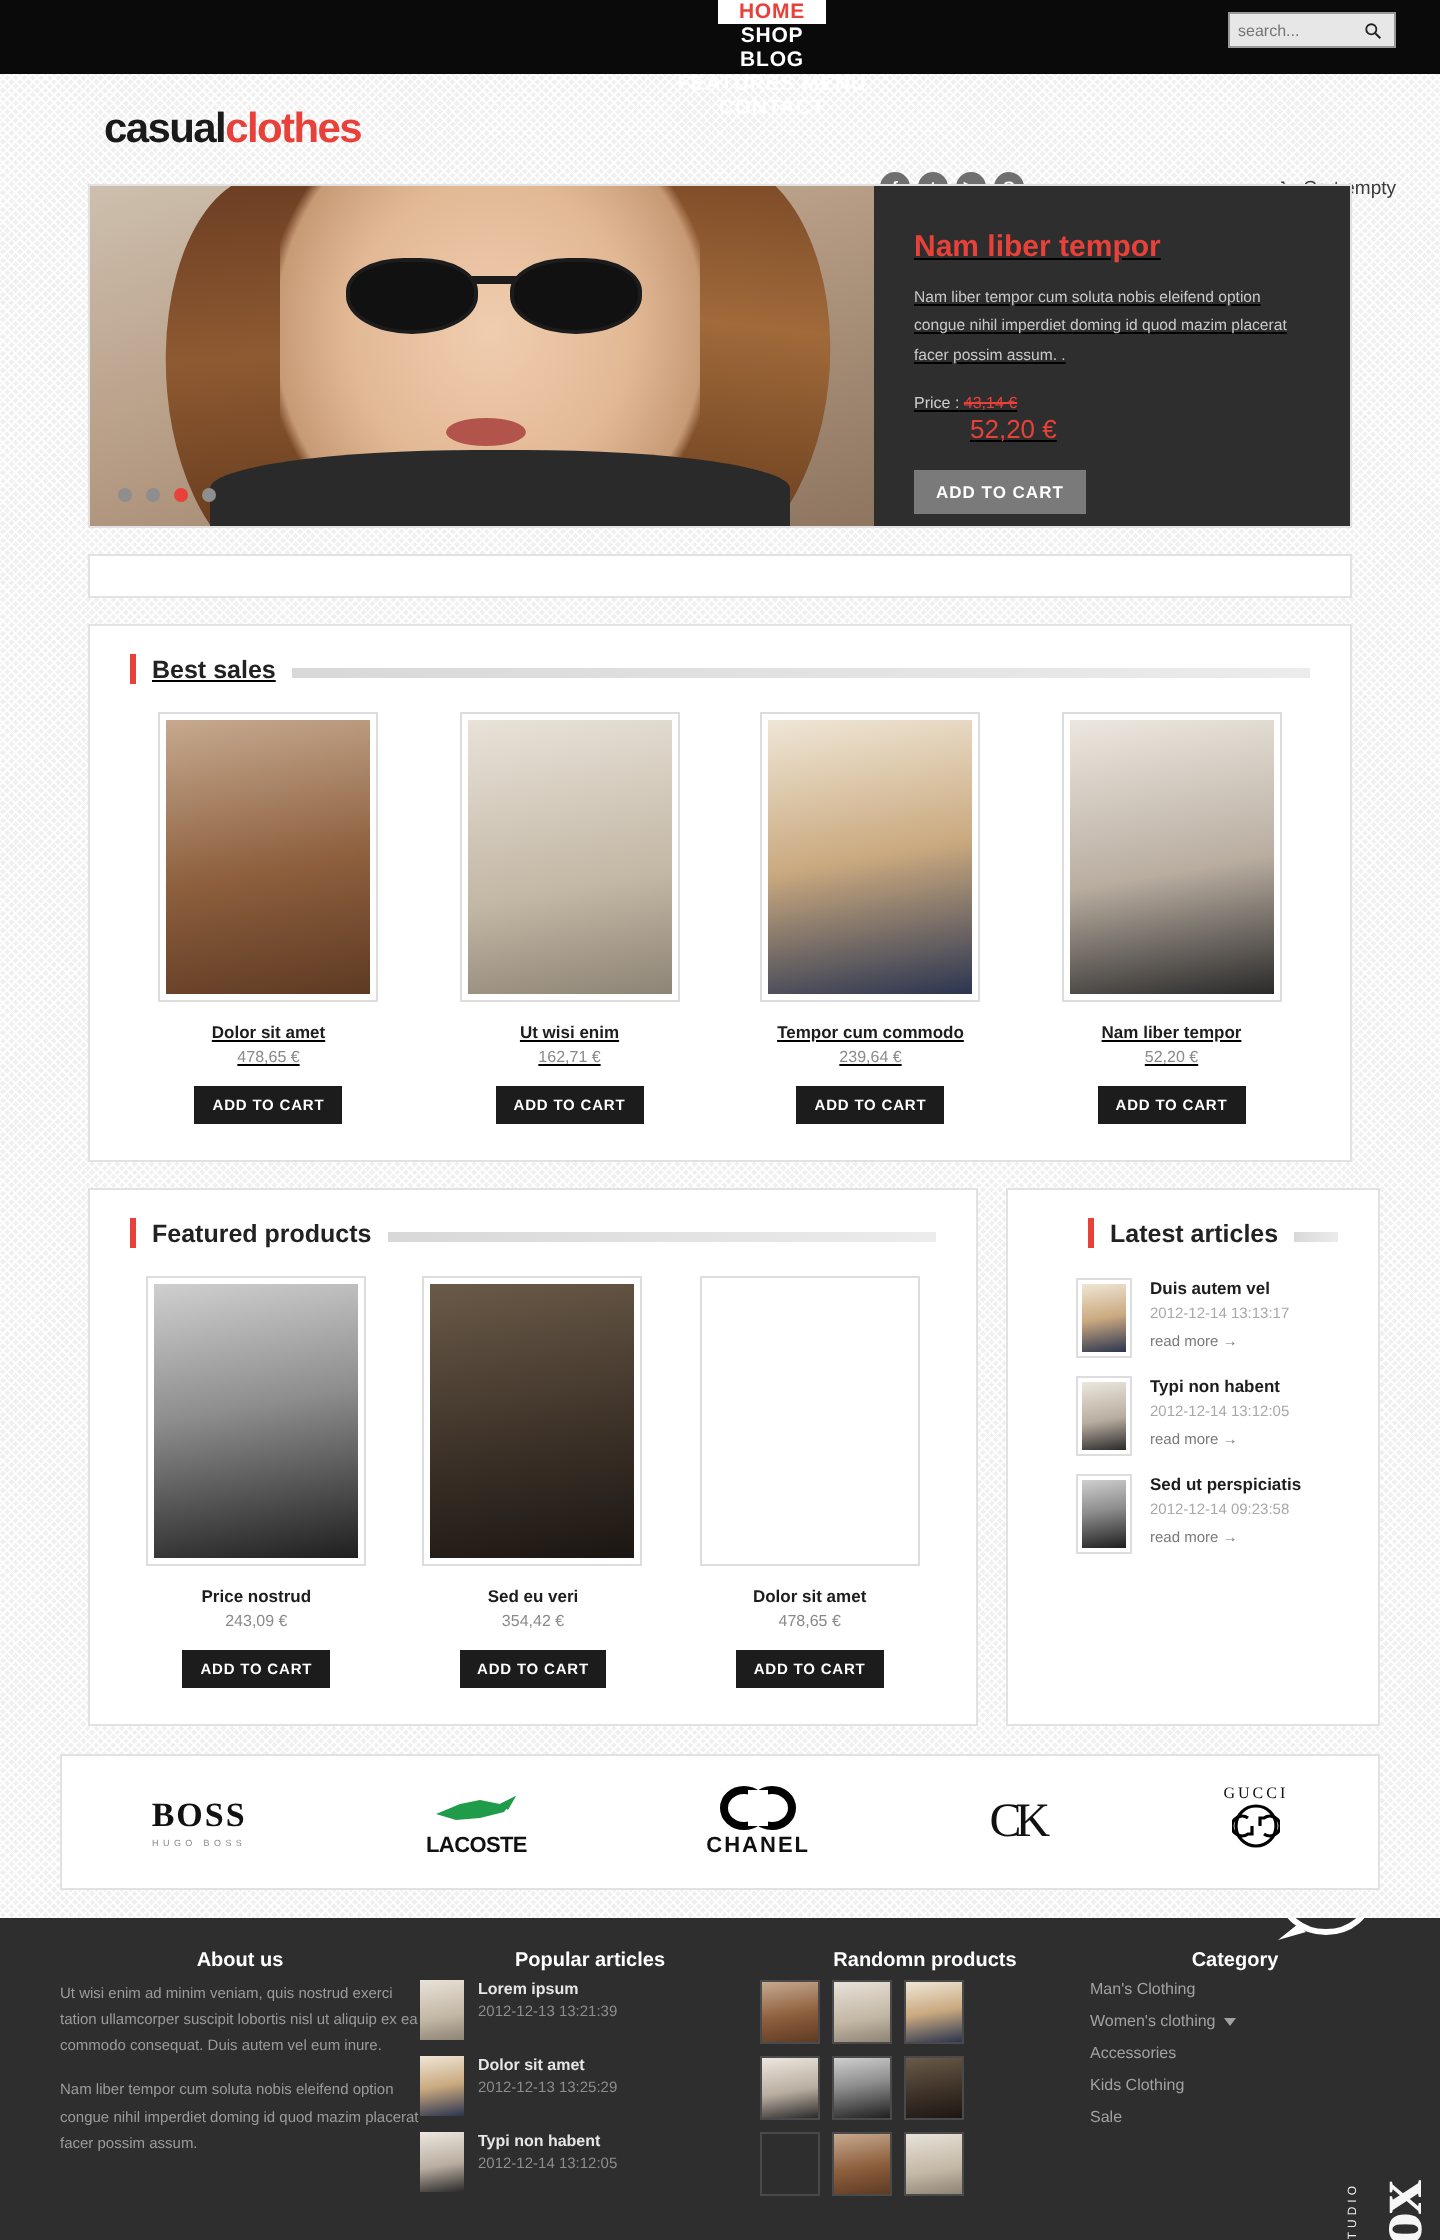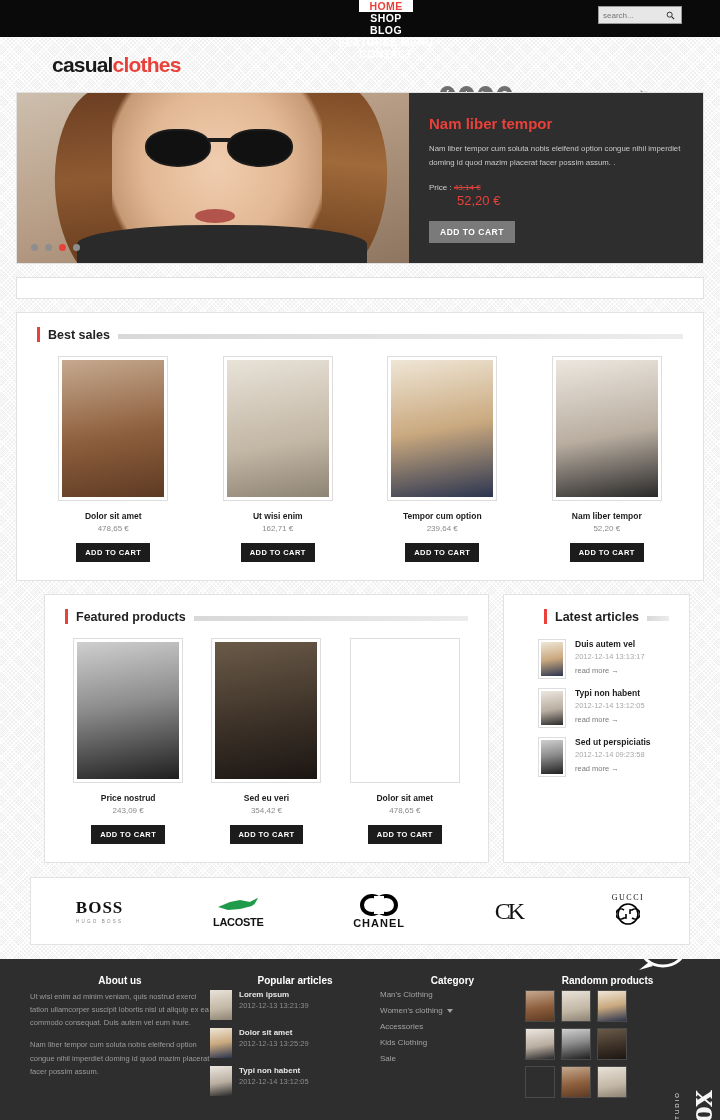--- a/index.html
+++ b/index.html
@@ -14,41 +14,41 @@
     background-image: repeating-linear-gradient(45deg, rgba(255,255,255,.85) 0 1px, rgba(0,0,0,0) 1px 3px),
                       repeating-linear-gradient(-45deg, rgba(255,255,255,.85) 0 1px, rgba(0,0,0,0) 1px 3px);
   }
 
   
   .topbar { height: 37px; background: #0a0a0a; position: relative; }
   .nav { display: flex; align-items: center; height: 37px; margin-left: 52px; flex-direction: column; }
   .nav-item { color: #fff; font-size: 10.5px; font-weight: bold; letter-spacing: .4px;
     padding: 0 10px; display: flex; align-items: center; text-transform: uppercase; cursor: pointer; }
   .nav-item.active { background: #fff; color: #e8413a; }
-  .search-wrap { position: absolute; right: 38px; top: 6px; width: 84px; height: 18px;
+  .search-wrap { position: absolute; right: 22px; top: 6px; width: 84px; height: 18px;
     background: #e7e7e7; border: 1px solid #999; display: flex; align-items: center; }
   .search-wrap input { border: 0; background: transparent; width: 62px; font-size: 8px;
     color: #666; padding-left: 4px; outline: none; font-family: "Liberation Sans", sans-serif; }
   .search-ico { width: 18px; display: flex; align-items: center; justify-content: center; }
   .search-ico svg { display: block; }
 
   
   .brandbar { height: 55px; position: relative; }
   .logo { position: absolute; left: 52px; top: 16px; font-size: 21px; font-weight: bold;
     letter-spacing: -.8px; }
   .logo .b { color: #1a1a1a; } .logo .r { color: #e8413a; }
   .socials { position: absolute; left: 440px; top: 49px; display: flex; gap: 4px; }
   .soc { width: 15px; height: 15px; border-radius: 50%; background: #6f6f6f;
     display: flex; align-items: center; justify-content: center; color: #fff;
     font-size: 9px; font-weight: bold; cursor: pointer; }
   .cart { position: absolute; right: 22px; top: 52px; font-size: 9.5px; color: #3b3b3b;
     display: flex; align-items: center; gap: 3px; cursor: pointer; }
 
   
-  .panel { background: #fff; margin: 0 16px; border: 1px solid #e2e2e2; position: relative; }
+  .panel { background: #fff; margin: 0 44px; border: 1px solid #e2e2e2; position: relative; text-decoration: underline; }
 
   
   .hero { height: 170px; display: flex; position: relative; overflow: hidden; }
   .hero-img { width: 392px; height: 170px; position: relative; overflow: hidden;
     background: linear-gradient(160deg,#cdbfae 0%,#b79d85 45%,#8d7560 100%); }
   .face { position: absolute; left: 95px; top: -10px; width: 210px; height: 195px;
     background: radial-gradient(ellipse at 50% 42%, #f0cdb0 0%, #e2b894 48%, #c79a76 72%, rgba(199,154,118,0) 76%); }
   .hair-l { position: absolute; left: 38px; top: -6px; width: 110px; height: 200px;
     background: linear-gradient(180deg,#6b3d22,#8e5a32 45%,#5f3519);
     border-radius: 60% 25% 40% 55%; transform: rotate(-5deg); }
@@ -234,21 +234,21 @@
     </div>
     <div class="grid" id="bestGrid">
         <div class="prod"><div class="thumb">
             <div class="ph" style="background:linear-gradient(170deg,#c6a98f,#8d5f3d 55%,#5e3a23)"></div>
           </div><div class="p-name">Dolor sit amet</div><div class="p-price">478,65 €</div><button class="btn-sm">ADD TO CART</button></div>
         <div class="prod"><div class="thumb">
             <div class="ph" style="background:linear-gradient(170deg,#e8e2d8,#c3b7a5 60%,#8e8475)"></div>
           </div><div class="p-name">Ut wisi enim</div><div class="p-price">162,71 €</div><button class="btn-sm">ADD TO CART</button></div>
         <div class="prod"><div class="thumb">
             <div class="ph" style="background:linear-gradient(170deg,#efe6d6,#caa97f 50%,#2b3550)"></div>
-          </div><div class="p-name">Tempor cum option</div><div class="p-price">239,64 €</div><button class="btn-sm">ADD TO CART</button></div>
+          </div><div class="p-name">Tempor cum commodo</div><div class="p-price">239,64 €</div><button class="btn-sm">ADD TO CART</button></div>
         <div class="prod"><div class="thumb">
             <div class="ph" style="background:linear-gradient(170deg,#ece7df,#b9ada0 55%,#2a2a2a)"></div>
           </div><div class="p-name">Nam liber tempor</div><div class="p-price">52,20 €</div><button class="btn-sm">ADD TO CART</button></div>
       </div>
   </div>
 
   <div class="lower" style="margin-top:13px;margin-left:44px;">
     <div class="left-panel">
       <div class="sec-head">
         <div class="sec-bar"></div>
@@ -359,70 +359,70 @@
           </div>
           <div class="f-art">
             <div class="f-art-thumb" style="background:linear-gradient(170deg,#ece7df,#b9ada0 55%,#2a2a2a)"></div>
             <div>
               <div class="f-art-title">Typi non habent</div>
               <div class="f-art-date">2012-12-14 13:12:05</div>
             </div>
           </div>
         </div>
     </div>
+    <div class="fcol c4">
+      <div class="f-title">Randomn products</div>
+      <div class="rnd-grid" id="rndGrid">
+          <div class="rnd">
+            <div class="ph" style="background:linear-gradient(170deg,#c6a98f,#8d5f3d 55%,#5e3a23)"></div>
+          </div>
+          <div class="rnd">
+            <div class="ph" style="background:linear-gradient(170deg,#e8e2d8,#c3b7a5 60%,#8e8475)"></div>
+          </div>
+          <div class="rnd">
+            <div class="ph" style="background:linear-gradient(170deg,#efe6d6,#caa97f 50%,#2b3550)"></div>
+          </div>
+          <div class="rnd">
+            <div class="ph" style="background:linear-gradient(170deg,#ece7df,#b9ada0 55%,#2a2a2a)"></div>
+          </div>
+          <div class="rnd">
+            <div class="ph" style="background:linear-gradient(170deg,#cfcfcf,#8d8d8d 45%,#1f1f1f)"></div>
+          </div>
+          <div class="rnd">
+            <div class="ph" style="background:linear-gradient(170deg,#6a5a48,#3a2f26 60%,#1b1613)"></div>
+          </div>
+          <div class="rnd">
+            <div class="ph" style="background:linear-gradient(170deg,#c9ab8c,#8a5e3c 55%,#553venture)"></div>
+          </div>
+          <div class="rnd">
+            <div class="ph" style="background:linear-gradient(170deg,#c6a98f,#8d5f3d 55%,#5e3a23)"></div>
+          </div>
+          <div class="rnd">
+            <div class="ph" style="background:linear-gradient(170deg,#e8e2d8,#c3b7a5 60%,#8e8475)"></div>
+          </div>
+        </div>
+    </div>
     <div class="fcol c3">
       <div class="f-title">Category</div>
       <div id="catList">
           <div class="f-link">
             <span>Man's Clothing</span>
           </div>
           <div class="f-link">
             <span>Women's clothing</span>
             <span class="caret"></span>
           </div>
           <div class="f-link">
             <span>Accessories</span>
           </div>
           <div class="f-link">
             <span>Kids Clothing</span>
           </div>
           <div class="f-link">
             <span>Sale</span>
-          </div>
-        </div>
-    </div>
-    <div class="fcol c4">
-      <div class="f-title">Randomn products</div>
-      <div class="rnd-grid" id="rndGrid">
-          <div class="rnd">
-            <div class="ph" style="background:linear-gradient(170deg,#c6a98f,#8d5f3d 55%,#5e3a23)"></div>
-          </div>
-          <div class="rnd">
-            <div class="ph" style="background:linear-gradient(170deg,#e8e2d8,#c3b7a5 60%,#8e8475)"></div>
-          </div>
-          <div class="rnd">
-            <div class="ph" style="background:linear-gradient(170deg,#efe6d6,#caa97f 50%,#2b3550)"></div>
-          </div>
-          <div class="rnd">
-            <div class="ph" style="background:linear-gradient(170deg,#ece7df,#b9ada0 55%,#2a2a2a)"></div>
-          </div>
-          <div class="rnd">
-            <div class="ph" style="background:linear-gradient(170deg,#cfcfcf,#8d8d8d 45%,#1f1f1f)"></div>
-          </div>
-          <div class="rnd">
-            <div class="ph" style="background:linear-gradient(170deg,#6a5a48,#3a2f26 60%,#1b1613)"></div>
-          </div>
-          <div class="rnd">
-            <div class="ph" style="background:linear-gradient(170deg,#c9ab8c,#8a5e3c 55%,#553venture)"></div>
-          </div>
-          <div class="rnd">
-            <div class="ph" style="background:linear-gradient(170deg,#c6a98f,#8d5f3d 55%,#5e3a23)"></div>
-          </div>
-          <div class="rnd">
-            <div class="ph" style="background:linear-gradient(170deg,#e8e2d8,#c3b7a5 60%,#8e8475)"></div>
           </div>
         </div>
     </div>
 
     <div class="wm">
       <div class="wm-text">JoomlaFox</div>
       <div class="wm-sub">CREATIVE WEB STUDIO</div>
       <svg class="wm-fox" width="66" height="52" viewBox="0 0 66 52">
         <g transform="rotate(-90 33 26)">
           <path d="M33 4 C22 4 14 14 14 26 C14 38 22 48 33 48 C44 48 52 38 52 26 C52 14 44 4 33 4 Z" fill="none" stroke="#fff" stroke-width="3"></path>

